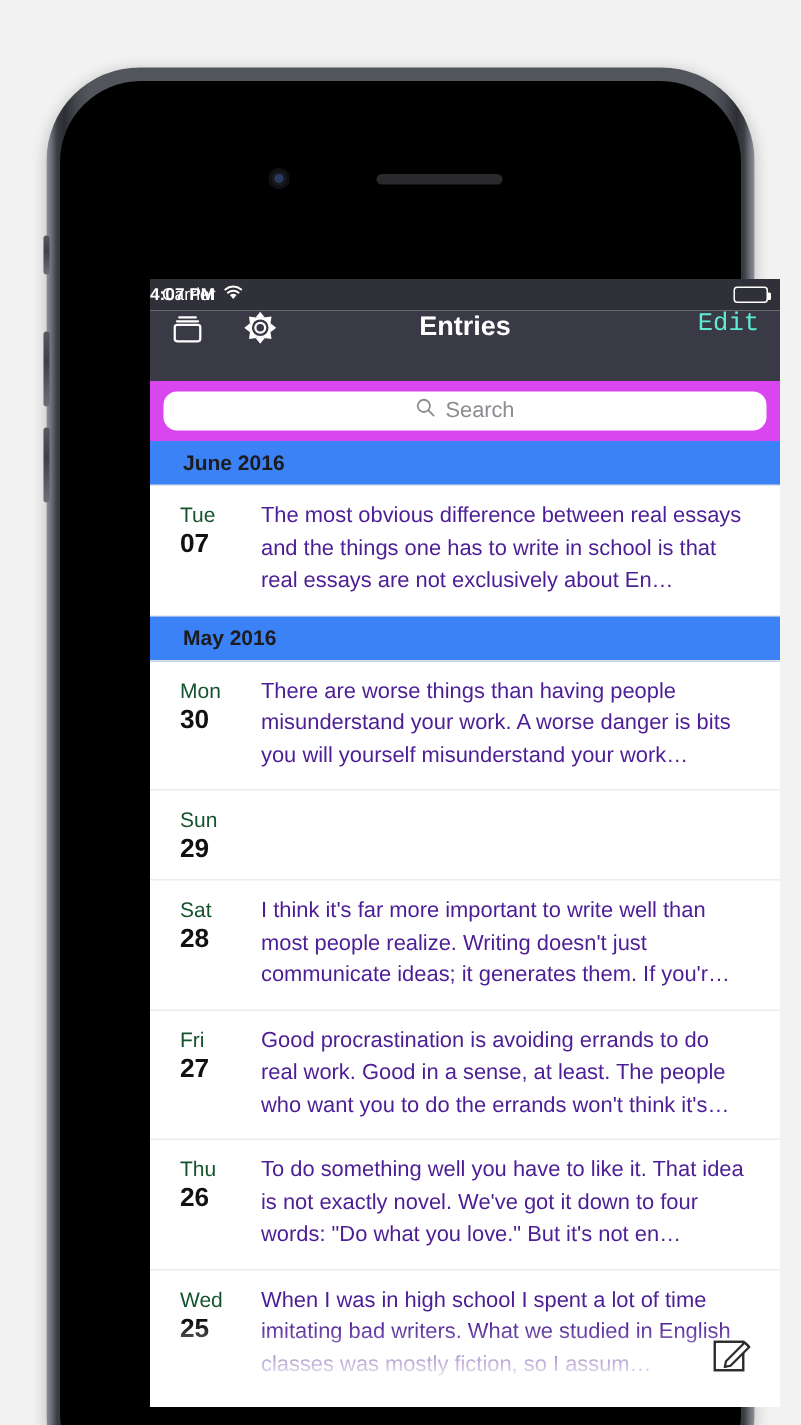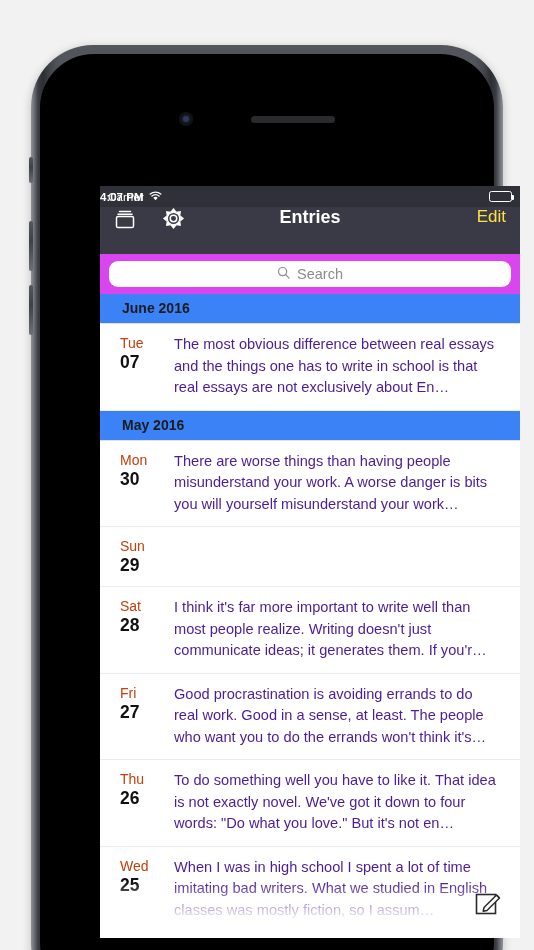--- a/index.html
+++ b/index.html
@@ -157,24 +157,25 @@
     position: absolute;
     left: 0; right: 0;
     text-align: center;
     color: #ffffff;
     font-size: 18px;
     font-weight: bold;
     pointer-events: none;
   }
   .nav-edit {
     margin-left: auto;
-    color: #fde047;
+    color: #5eead4;
     font-size: 17px;
     z-index: 2;
     cursor: pointer;
+    font-family: Liberation Mono, monospace;
   }
   .nav-icon { display: block; cursor: pointer; }
 
   
   .search-wrap {
     background: #d946ef;
     padding: 7px 9px;
   }
   .search-field {
     background: #ffffff;
@@ -211,21 +212,21 @@
     cursor: pointer;
   }
   .entry-date {
     width: 42px;
     flex: 0 0 42px;
     text-align: left;
     padding-top: 1px;
   }
   .entry-dow {
     font-size: 14px;
-    color: #c2410c;
+    color: #14532d;
     line-height: 17px;
   }
   .entry-day {
     font-size: 17.5px;
     font-weight: bold;
     color: #111114;
     line-height: 20px;
   }
   .entry-text {
     flex: 1;

